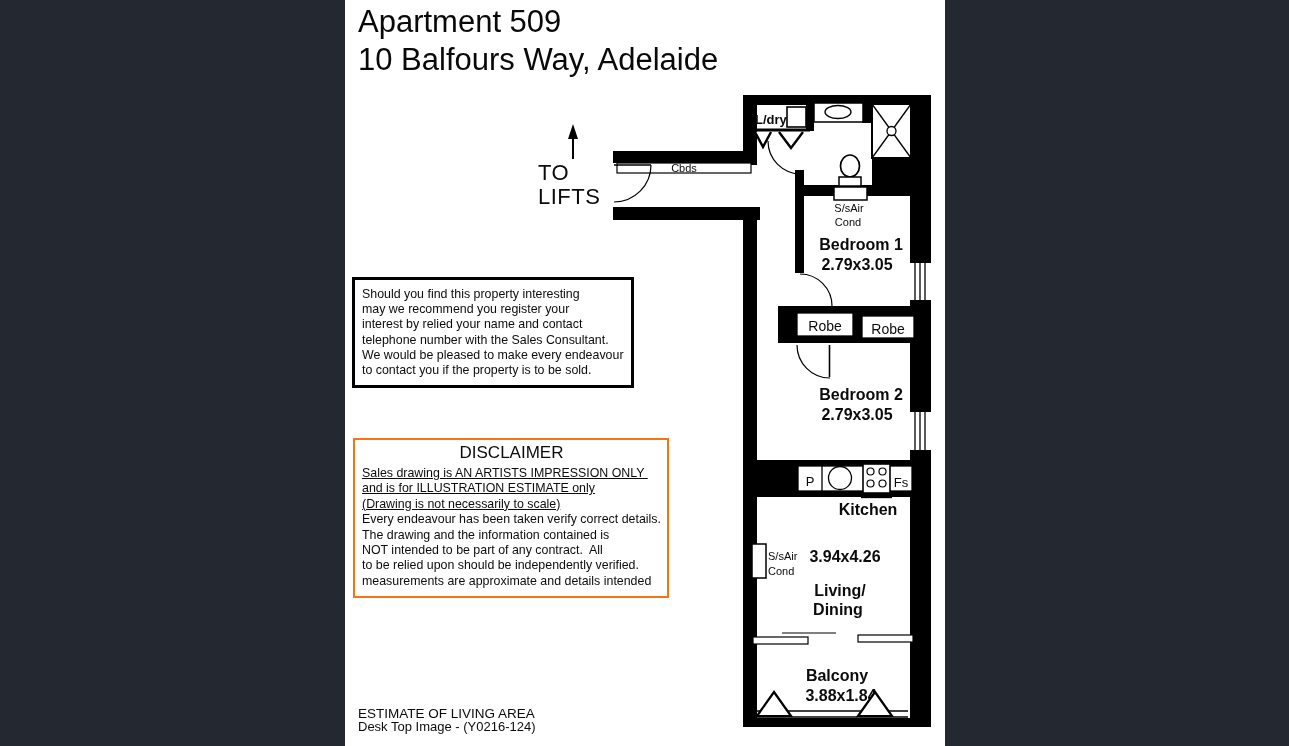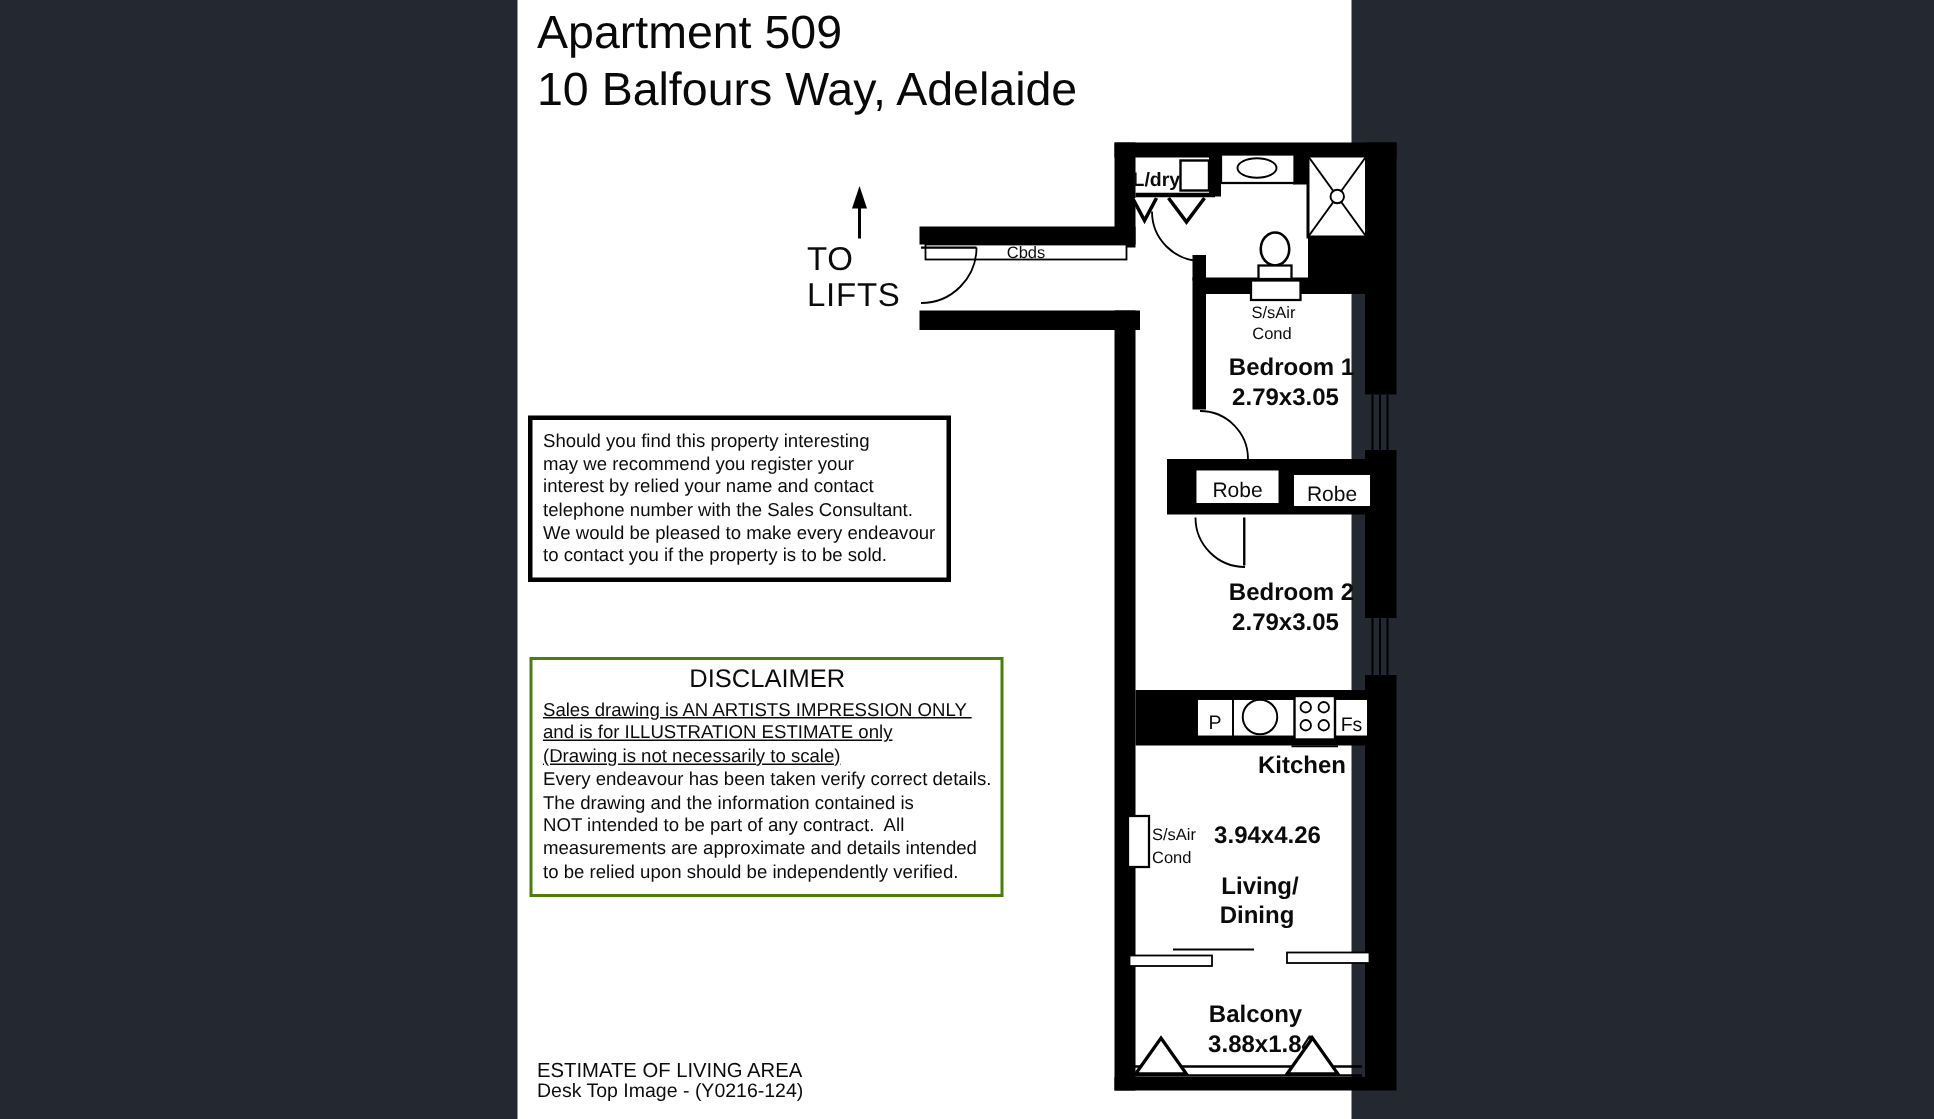--- a/index.html
+++ b/index.html
@@ -2,32 +2,32 @@
 <html><head>
 <meta charset="utf-8">
 <style>
   html,body{margin:0;padding:0;}
   body{
     width:1289px;height:746px;position:relative;overflow:hidden;
     background:#232831;
     font-family:"Liberation Sans",sans-serif;color:#0c0c0c;
   }
   .page{
-    position:absolute;left:345px;top:0;width:556px;height:746px;
+    position:absolute;left:345px;top:0;width:600px;height:746px;
     background:#ffffff;
   }
   .title{position:absolute;left:13px;top:3px;font-size:31px;line-height:38px;letter-spacing:0px;color:#090909;}
   .interest-box{
     position:absolute;left:7px;top:277px;width:282px;height:111px;
     border:3px solid #000;box-sizing:border-box;padding:7px 6px 12px 7px;
   }
   .interest-box .ln{font-size:12.4px;line-height:15.2px;white-space:pre-wrap;}
   .disclaimer-box{
     position:absolute;left:8px;top:438px;width:316px;height:160px;
-    border:2px solid #4d7c0f;box-sizing:border-box;padding:3px 6px 0 7px;
+    border:2px solid #f97316;box-sizing:border-box;padding:3px 6px 0 7px;
   }
   .disclaimer-box .head{font-size:17px;text-align:center;margin-bottom:3px;}
   .disclaimer-box .ln{font-size:12.4px;line-height:15.4px;white-space:pre-wrap;}
   .disclaimer-box .ul{text-decoration:underline;}
   .estimate{position:absolute;left:13px;top:671px;font-size:13.5px;line-height:17px;white-space:pre-wrap;}
   .footer-ref{position:absolute;left:13px;top:719px;font-size:13px;text-align:right;}
   svg{position:absolute;left:175px;top:90px;}
   svg text{fill:#0b0b0b;}
   .t-room{font:bold 16px "Liberation Sans",sans-serif;}
   .t-sm{font:11px "Liberation Sans",sans-serif;}
@@ -56,22 +56,22 @@
   </div>
 
   <div class="disclaimer-box">
     <div class="head">DISCLAIMER</div>
     <div class="ln ul">Sales drawing is AN ARTISTS IMPRESSION ONLY </div>
     <div class="ln ul">and is for ILLUSTRATION ESTIMATE only</div>
     <div class="ln ul">(Drawing is not necessarily to scale)</div>
     <div class="ln">Every endeavour has been taken verify correct details.</div>
     <div class="ln">The drawing and the information contained is</div>
     <div class="ln">NOT intended to be part of any contract.  All</div>
+    <div class="ln">to be relied upon should be independently verified.</div>
     <div class="ln">measurements are approximate and details intended</div>
-    <div class="ln">to be relied upon should be independently verified.</div>
   </div>
 
   <div class="estimate">
     <div>ESTIMATE OF LIVING AREA</div>
     
   </div>
 
   <div class="footer-ref">Desk Top Image - (Y0216-124)</div>
 
   <svg width="425" height="648" viewBox="520 90 425 648">

